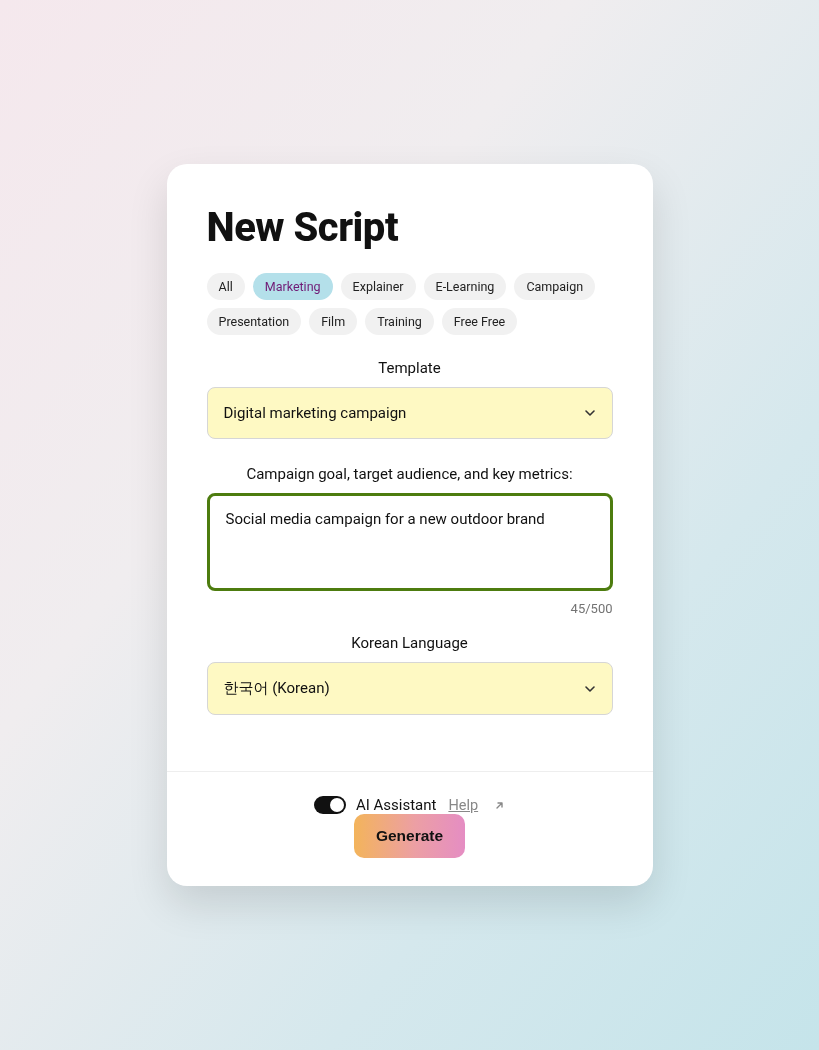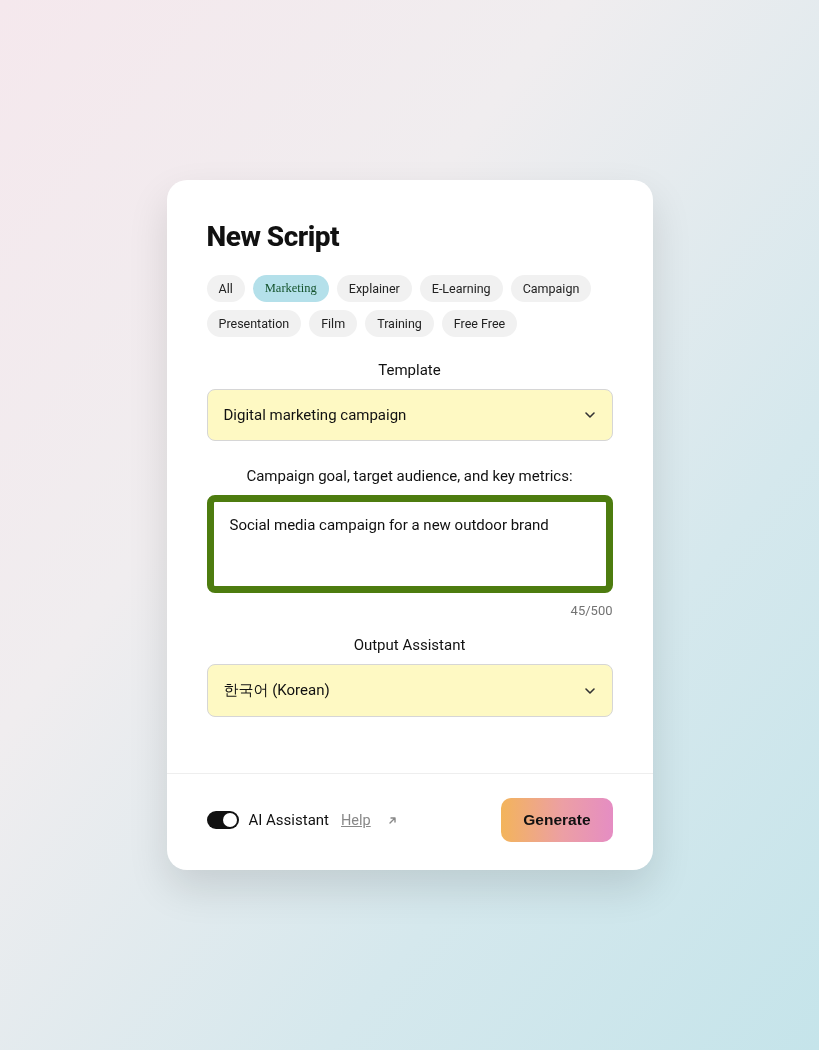--- a/index.html
+++ b/index.html
@@ -14,21 +14,21 @@
   .card {
     width: 486px;
     background: #fff;
     border-radius: 20px;
     box-shadow: 0 18px 40px rgba(0,0,0,0.12);
     padding: 40px 40px 28px 40px;
     display: flex;
     flex-direction: column;
   }
   .title {
-    font-size: 28px;
+    font-size: 40px;
     font-weight: 800;
     letter-spacing: -0.5px;
     color: #111;
     margin-bottom: 22px;
   }
   .chips {
     display: flex;
     flex-wrap: wrap;
     gap: 8px;
     margin-bottom: 24px;
@@ -37,22 +37,21 @@
     background: #f1f1f1;
     color: #222;
     font-size: 12.5px;
     padding: 6px 12px;
     border-radius: 999px;
     cursor: pointer;
     user-select: none;
   }
   .chip.active {
     background: #b4e0ea;
-    color: #14532d;
-    font-family: Liberation Serif, serif;
+    color: #701a75;
   }
   .field-label {
     font-size: 15px;
     color: #111;
     margin-bottom: 10px;
     text-align: center;
   }
   .select {
     position: relative;
     width: 100%;
@@ -68,21 +67,21 @@
   .select .chevron {
     position: absolute;
     right: 16px;
     top: 50%;
     transform: translateY(-50%);
     pointer-events: none;
   }
   .chevron svg { display: block; }
   .textarea {
     width: 100%;
-    border: 7px solid #4d7c0f;
+    border: 3px solid #4d7c0f;
     border-radius: 8px;
     padding: 14px 16px;
     font-size: 15px;
     color: #111;
     background: #fff;
     min-height: 98px;
     resize: none;
     font-family: inherit;
     margin-bottom: 6px;
   }
@@ -95,20 +94,21 @@
   .divider {
     border: none;
     border-top: 1px solid #eee;
     margin: 30px -40px 0 -40px;
   }
   .footer {
     display: flex;
     align-items: center;
     justify-content: space-between;
     padding-top: 24px;
+    flex-direction: column;
   }
   .left-group {
     display: flex;
     align-items: center;
     gap: 10px;
   }
   .toggle {
     width: 32px;
     height: 18px;
     background: #111;
@@ -182,21 +182,21 @@
     </div>
   </div>
 
   <div class="section">
     <div class="field-label">Campaign goal, target audience, and key metrics:</div>
     <textarea class="textarea" style="">Social media campaign for a new outdoor brand</textarea>
     <div class="counter">45/500</div>
   </div>
 
   <div class="section">
-    <div class="field-label">Output Assistant</div>
+    <div class="field-label">Korean Language</div>
     <div class="select" tabindex="0">
       <span>한국어 (Korean)</span>
       <span class="chevron">
         <svg width="12" height="12" viewBox="0 0 12 12">
             <path d="M2 4 L6 8 L10 4" stroke="#333" stroke-width="1.6" fill="none" stroke-linecap="round" stroke-linejoin="round"></path>
           </svg>
       </span>
     </div>
   </div>
 

